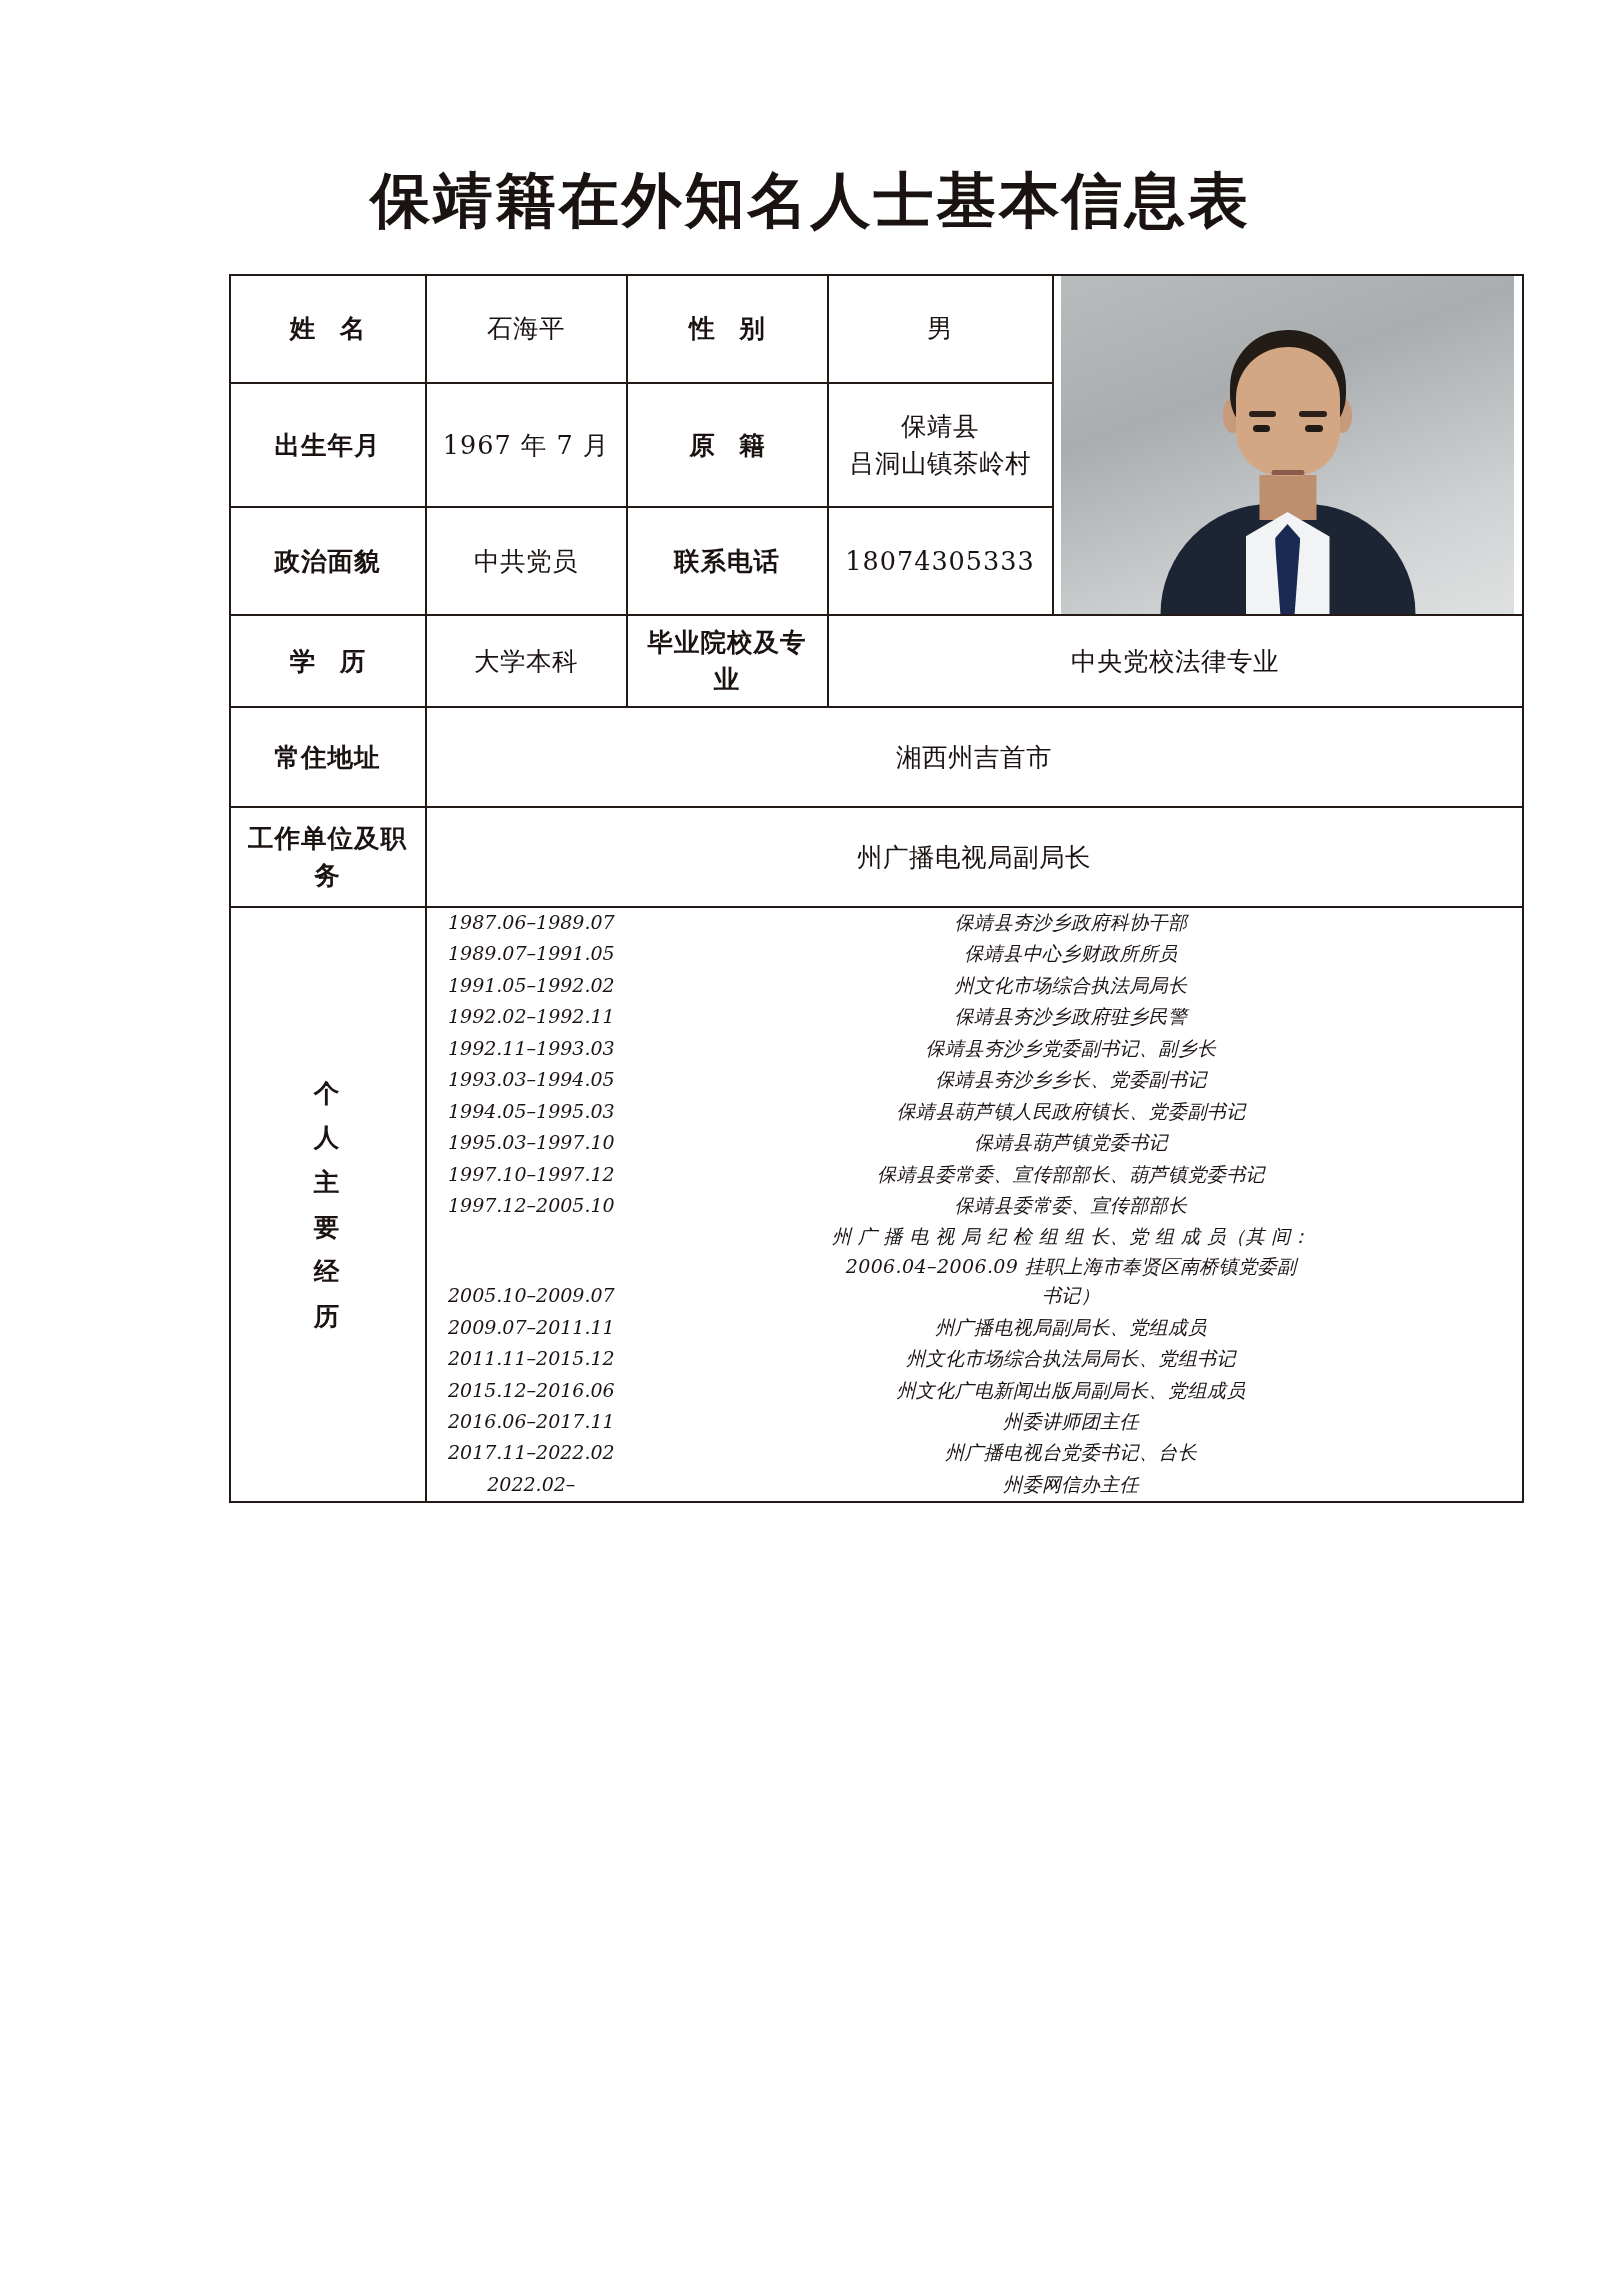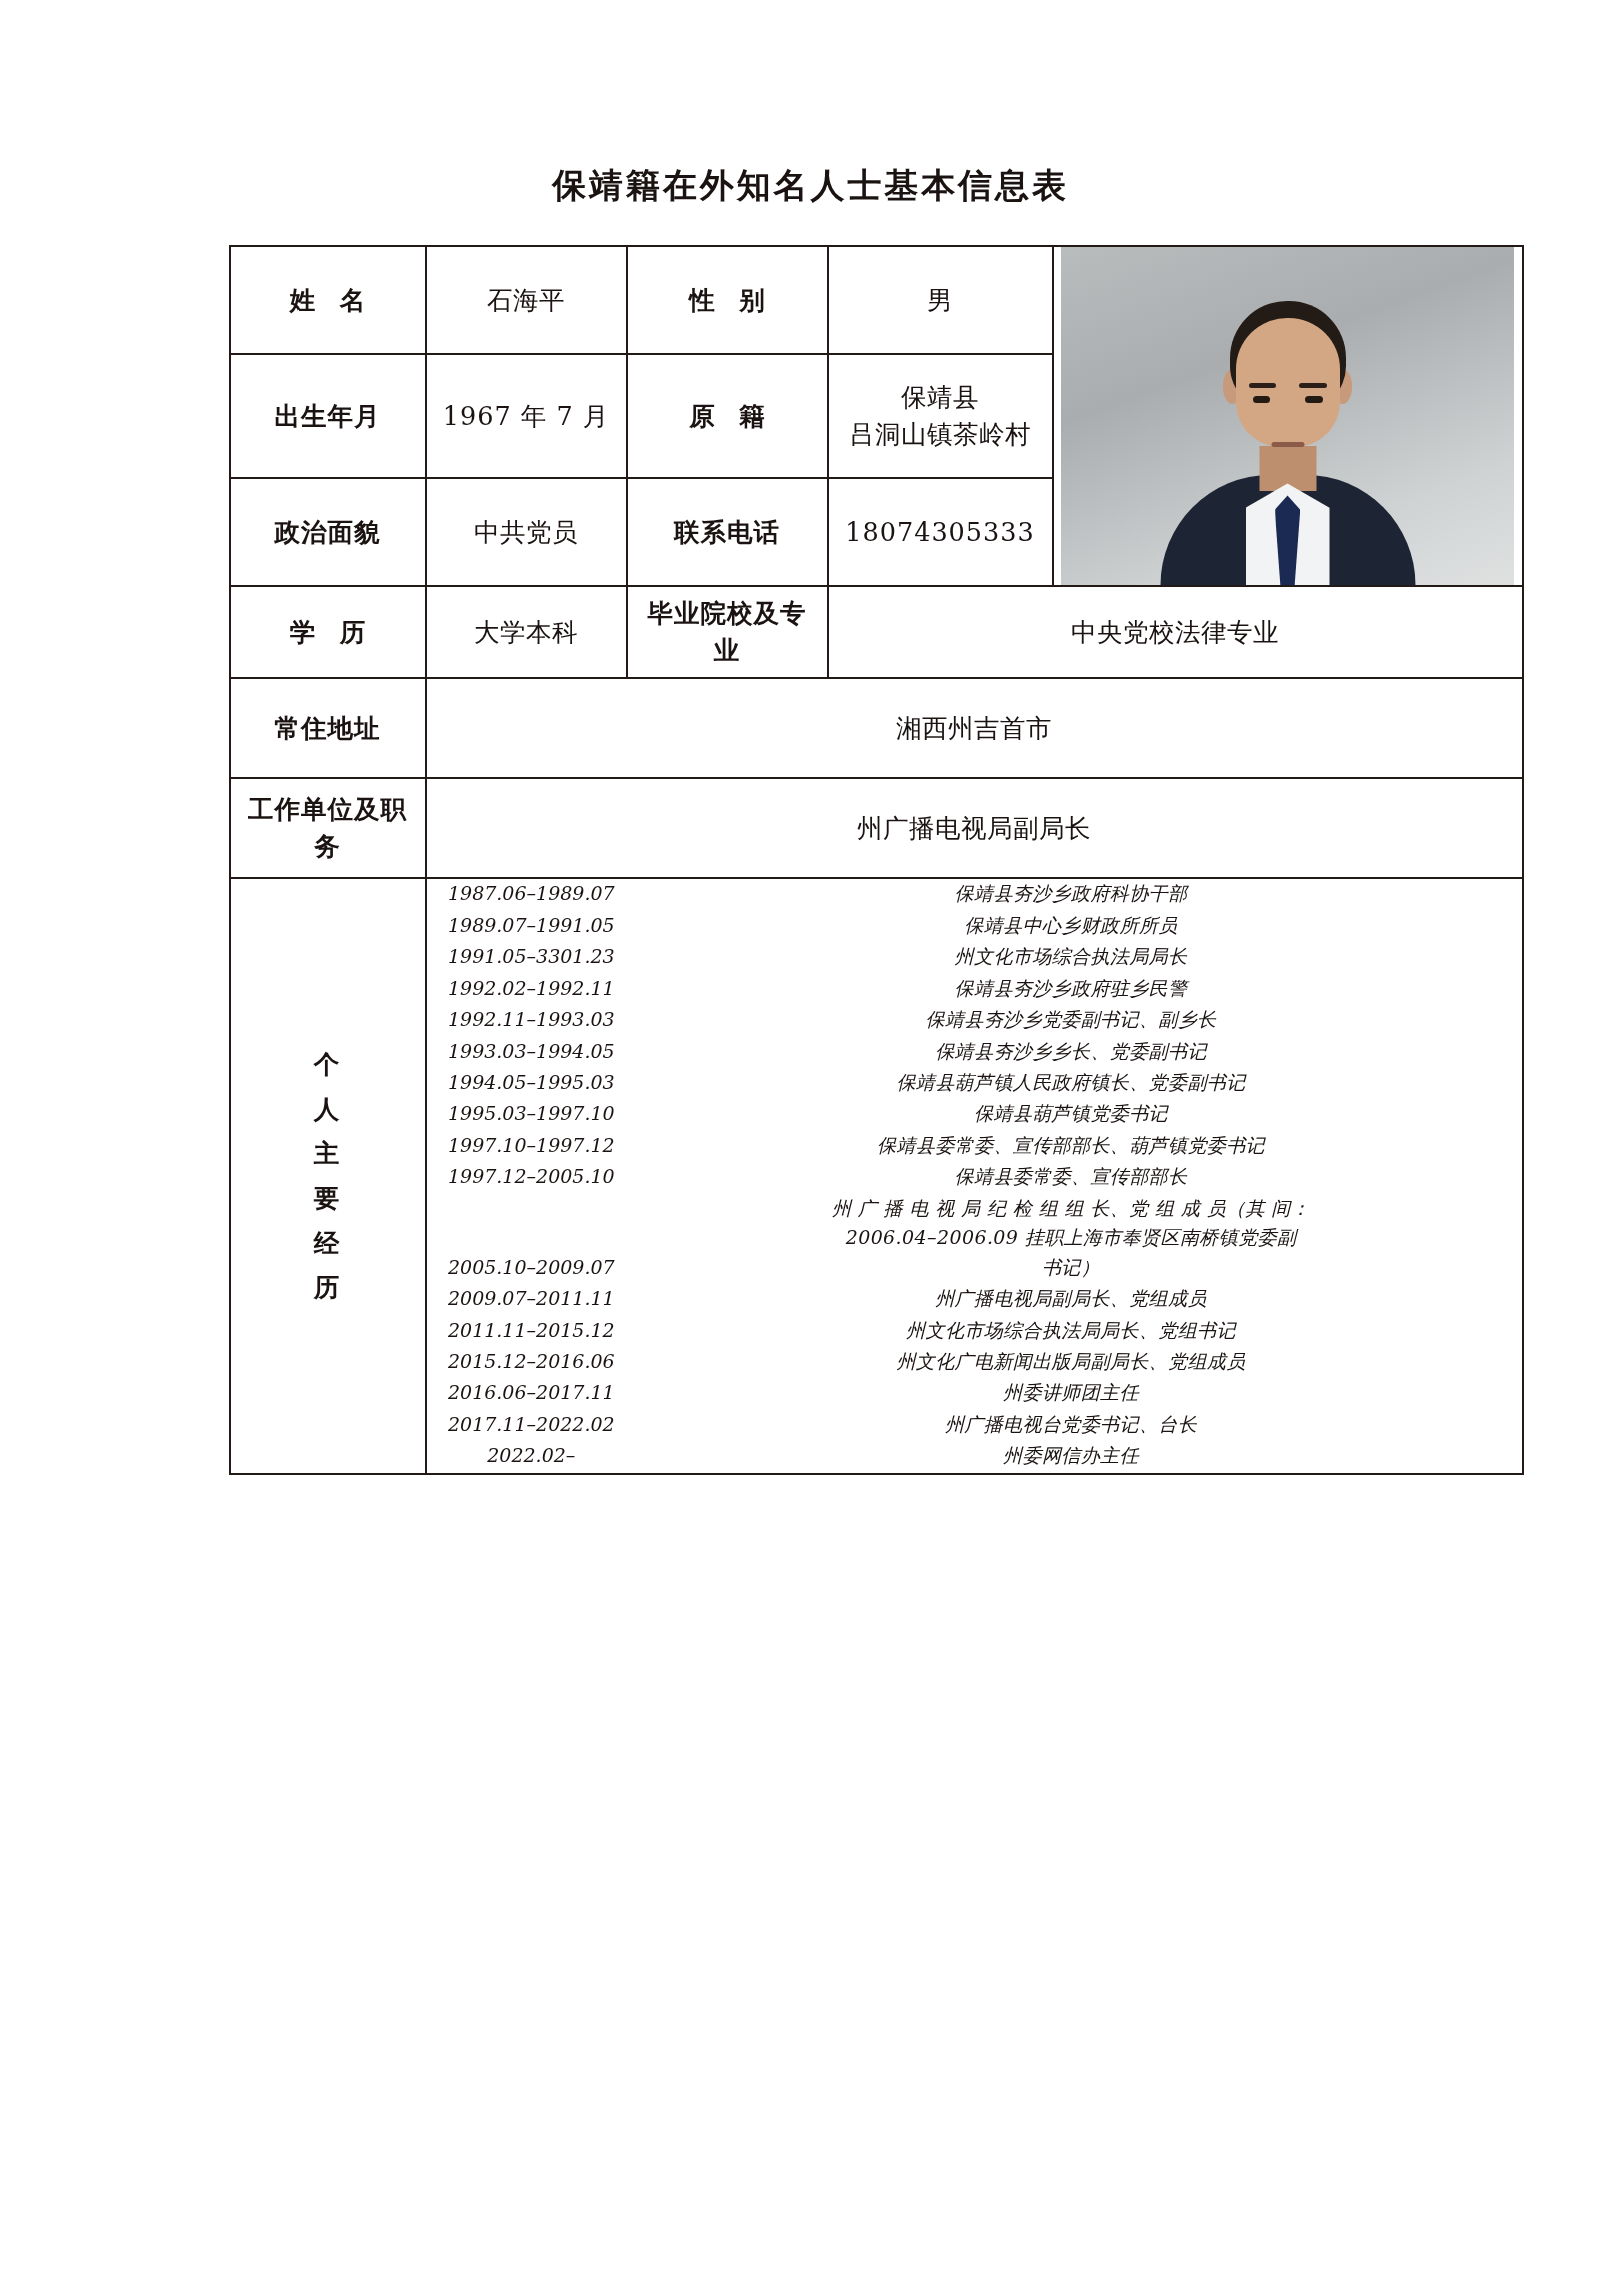--- a/index.html
+++ b/index.html
@@ -21,21 +21,21 @@
     height: 2293px;
     box-sizing: border-box;
     padding: 0;
     position: relative;
   }
 
   .doc-title {
     text-align: center;
     font-family: "DejaVu Serif", "Liberation Serif", serif;
     font-weight: bold;
-    font-size: 34px;
+    font-size: 60px;
     letter-spacing: 2.9px;
     color: #1a1311;
     margin: 0;
     padding-top: 167px;
     line-height: 1.1;
   }
 
   .table-wrap {
     margin: 0 auto;
     width: 1164px;
@@ -328,21 +328,21 @@
                     <span class="cont">保靖县夯沙乡政府科协干部</span>
                   </span>
                 </li>
                 <li class="exp-row">
                   <span class="exp-period">1989.07–1991.05</span>
                   <span class="exp-desc">
                     <span class="cont">保靖县中心乡财政所所员</span>
                   </span>
                 </li>
                 <li class="exp-row">
-                  <span class="exp-period">1991.05–3301.23</span>
+                  <span class="exp-period">1991.05–1992.02</span>
                   <span class="exp-desc">
                     <span class="cont">州文化市场综合执法局局长</span>
                   </span>
                 </li>
                 <li class="exp-row">
                   <span class="exp-period">1992.02–1992.11</span>
                   <span class="exp-desc">
                     <span class="cont">保靖县夯沙乡政府驻乡民警</span>
                   </span>
                 </li>

